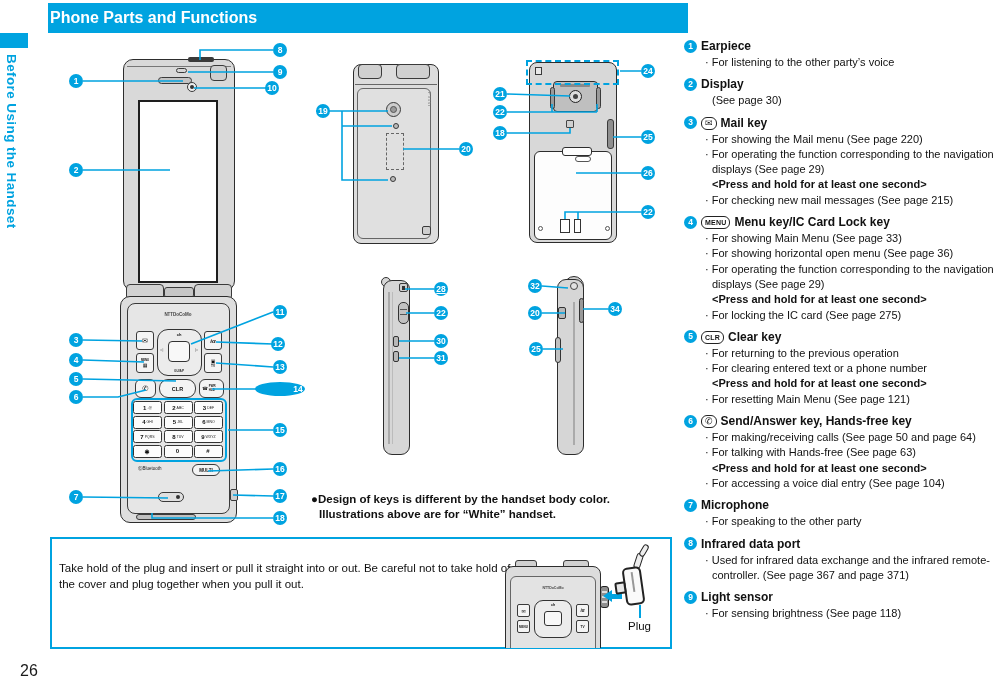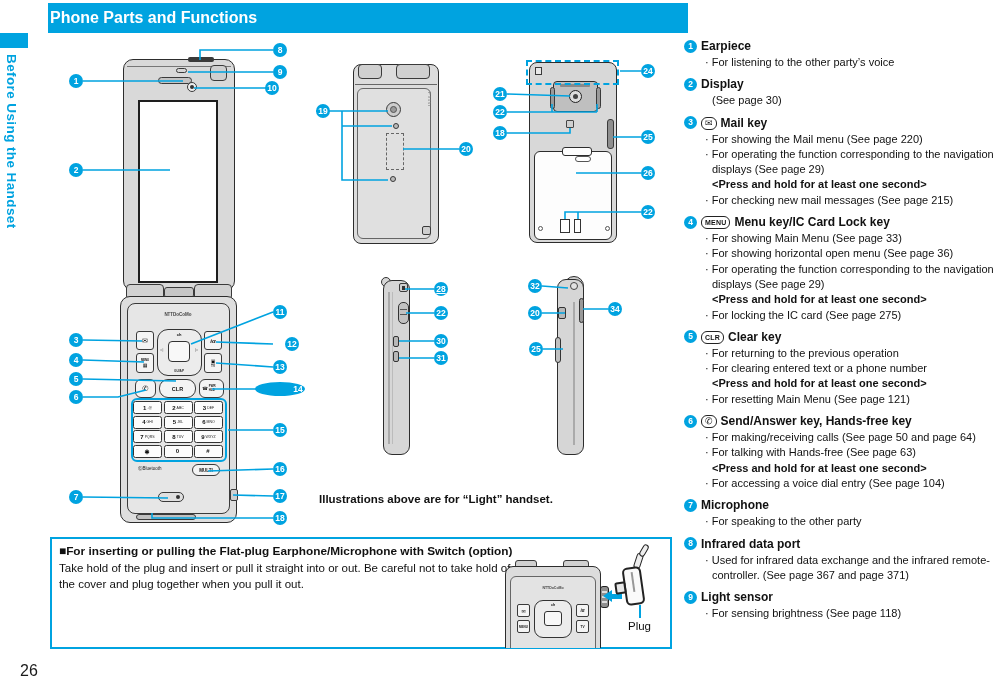--- a/index.html
+++ b/index.html
@@ -223,21 +223,22 @@
 
   <div class="ab" style="left:564px;top:276px;width:20px;height:20px;border:1.6px solid #2d2d2d;border-radius:50%;background:#cfcfcf;"></div>
   <div class="ab ol" style="left:557px;top:279px;width:27px;height:176px;border-radius:9px;background:#d6d6d6;"></div>
   <div class="ab" style="left:570px;top:282px;width:8px;height:8px;border:1.2px solid #444;border-radius:50%;background:#e2e2e2;"></div>
   <div class="ab" style="left:573px;top:302px;width:2px;height:143px;background:#aaa;"></div>
   <div class="ab" style="left:558px;top:307px;width:8px;height:12px;border:1.2px solid #333;border-radius:2px;background:#b8b8b8;"></div>
   <div class="ab" style="left:579px;top:298px;width:5px;height:25px;border:1.2px solid #333;border-radius:2.5px;background:#999;"></div>
   <div class="ab" style="left:555px;top:337px;width:6px;height:26px;border:1.2px solid #333;border-radius:3px;background:#c0c0c0;"></div>
 
   <div class="ab note">
-    <div class="cont">Illustrations above are for “Light” handset.</div>
+    <div>●Design of keys is different by the handset body color.</div>
+    <div class="cont">Illustrations above are for “White” handset.</div>
   </div>
 
   <svg class="leads" width="1004" height="693">
     <path fill="none" stroke="#00A3E0" stroke-width="1.6" d="
       M83 81 L183 81 M83 170 L170 170 M83 340 L142 341 M83 360 L144 362 M83 379 L176 381
       M83 397 L118 397 L146 390 M83 497 L168 498
       M273 50 L200 50 L200 60 M273 72 L188 72 M273 88 L194 88
       M273 312 L191 344 M273 344 L216 342 M273 367 L216 363 M273 389 L212 389
       M273 430 L228 430 M273 469 L208 471 M273 496 L233 495 M273 518 L152 518 L152 513
       M316 111 L388 111 M342 111 L342 180 L388 180 M342 126 L392 126
@@ -266,21 +267,21 @@
   <div class="co" style="left: 76px; top: 497px;">7</div>
 
   <div class="co" style="left: 280px; top: 50px;">8</div>
 
   <div class="co" style="left: 280px; top: 72px;">9</div>
 
   <div class="co" style="left: 272px; top: 88px;">10</div>
 
   <div class="co" style="left: 280px; top: 312px;">11</div>
 
-  <div class="co" style="left: 292px; top: 344px;">12</div>
+  <div class="co" style="left: 278px; top: 344px;">12</div>
 
   <div class="co" style="left: 280px; top: 367px;">13</div>
 
   <div class="co" style="left: 280px; top: 389px; padding-left: 36px;">14</div>
 
   <div class="co" style="left: 280px; top: 430px;">15</div>
 
   <div class="co" style="left: 280px; top: 469px;">16</div>
 
   <div class="co" style="left: 280px; top: 496px;">17</div>
@@ -316,21 +317,20 @@
   <div class="co" style="left: 535px; top: 286px;">32</div>
 
   <div class="co" style="left: 535px; top: 313px;">20</div>
 
   <div class="co" style="left: 615px; top: 309px;">34</div>
 
   <div class="co" style="left: 536px; top: 349px;">25</div>
 </div>
 
   <div class="ab ibox">
-    <div class="ab ibox-title">■For inserting or pulling the Flat-plug Earphone/Microphone with Switch (option)</div>
     <div class="ab ibox-body">Take hold of the plug and insert or pull it straight into or out. Be careful not to take hold of the cover and plug together when you pull it out.</div>
 
     <div class="ab" style="left:453px;top:21px;width:100px;height:88px;overflow:hidden;">
       <div class="ab ol1" style="left:10px;top:0;width:22px;height:12px;border-radius:3px;background:#d0d0d0;"></div>
       <div class="ab ol1" style="left:58px;top:0;width:26px;height:12px;border-radius:3px;background:#d0d0d0;"></div>
       <div class="ab ol" style="left:0;top:6px;width:96px;height:120px;border-radius:8px;background:#dcdcdc;"></div>
       <div class="ab" style="left:5px;top:16px;width:86px;height:104px;border:1px solid #666;border-radius:6px;background:#e3e3e3;"></div>
       <div class="ab ctr" style="left:14px;top:24px;width:68px;height:7px;font-size:3.5px;font-weight:bold;color:#444;">NTTDoCoMo</div>
       <div class="ab ol1 ctr tinykey" style="left:12px;top:44px;width:13px;height:13px;border-radius:2px;font-size:5px;">✉</div>
       <div class="ab ol1 ctr tinykey" style="left:12px;top:60px;width:13px;height:13px;border-radius:2px;font-size:3px;font-weight:bold;">MENU</div>

